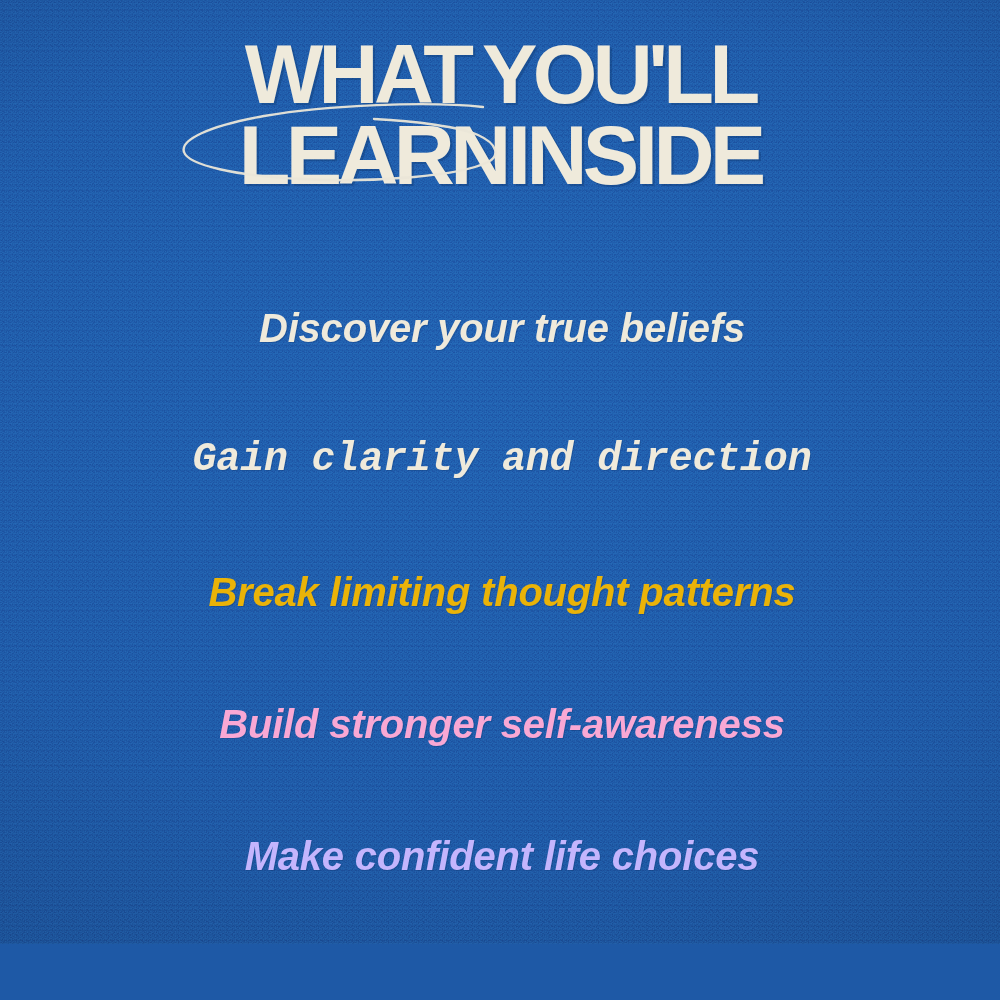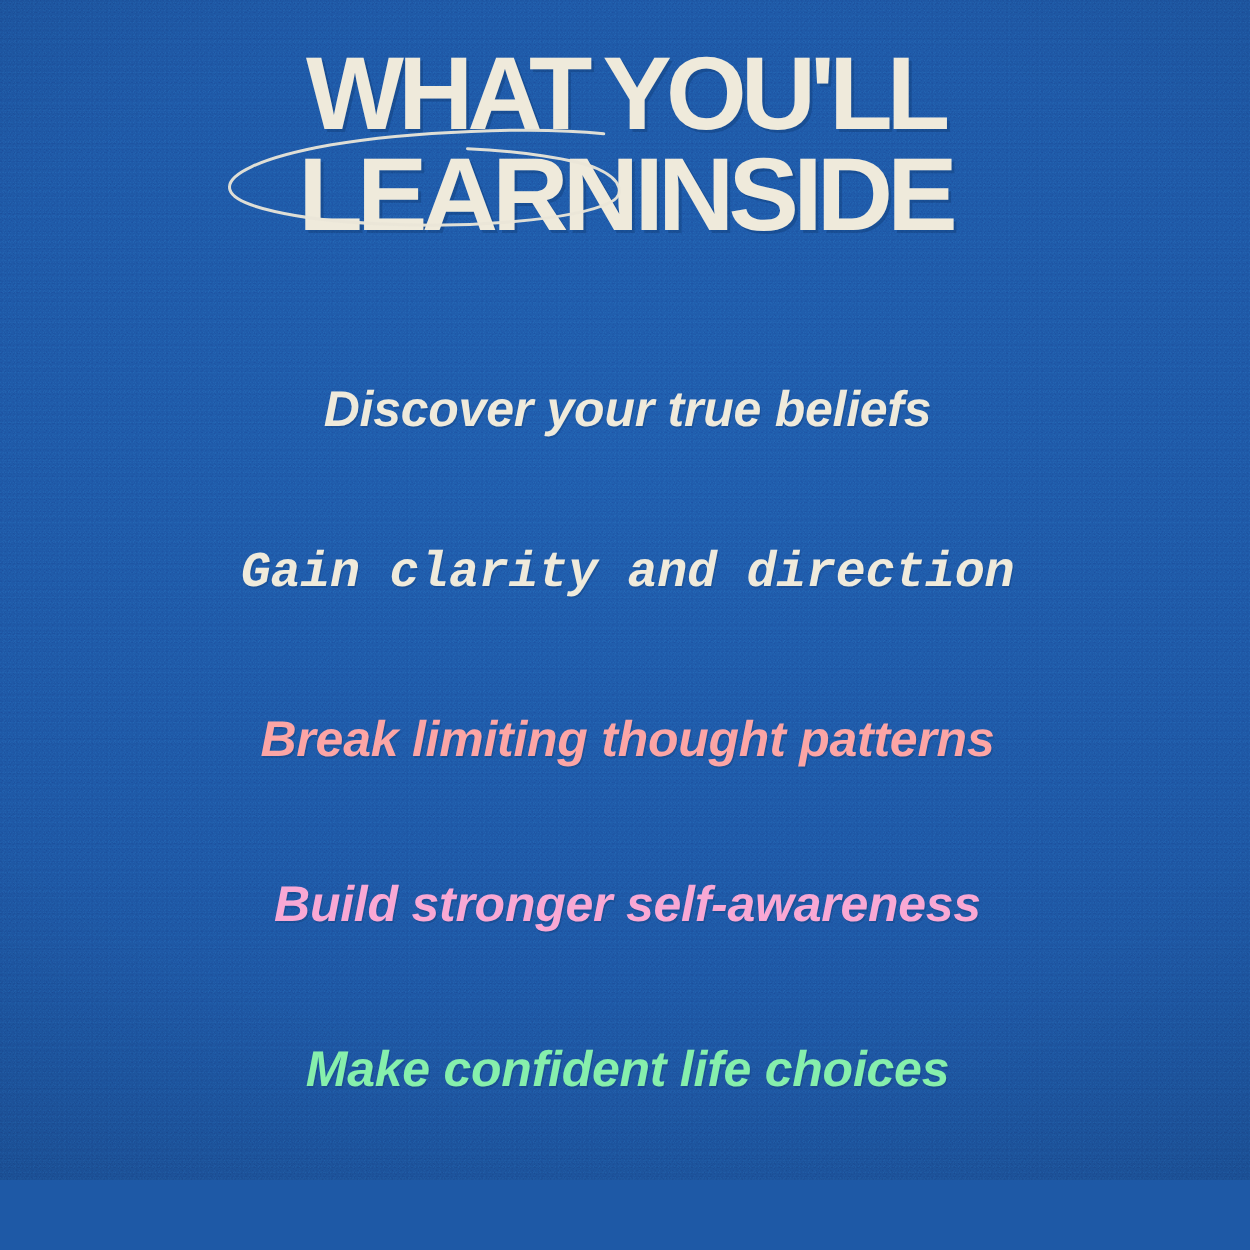--- a/index.html
+++ b/index.html
@@ -153,18 +153,18 @@
                C 10 65, 58 76, 124 79
                C 196 83, 282 76, 310 62
                C 322 56, 320 44, 300 35
                C 282 27, 238 21, 196 19" style="stroke: rgb(234, 230, 216);"></path>
     </svg>
   </div>
 
   <div class="bullets">
     <span class="bullet" style="color: rgb(239, 234, 219);">Discover your true beliefs</span>
     <span class="bullet" style="color: rgb(239, 234, 219); font-family: Liberation Mono, monospace;">Gain clarity and direction</span>
-    <span class="bullet" style="color: #fca5a5;">Break limiting thought patterns</span>
+    <span class="bullet" style="color: #eab308;">Break limiting thought patterns</span>
     <span class="bullet" style="color: #f9a8d4;">Build stronger self-awareness</span>
-    <span class="bullet" style="color: #86efac;">Make confident life choices</span>
+    <span class="bullet" style="color: #c4b5fd;">Make confident life choices</span>
   </div>
 
 </div>
 
 </body></html>

